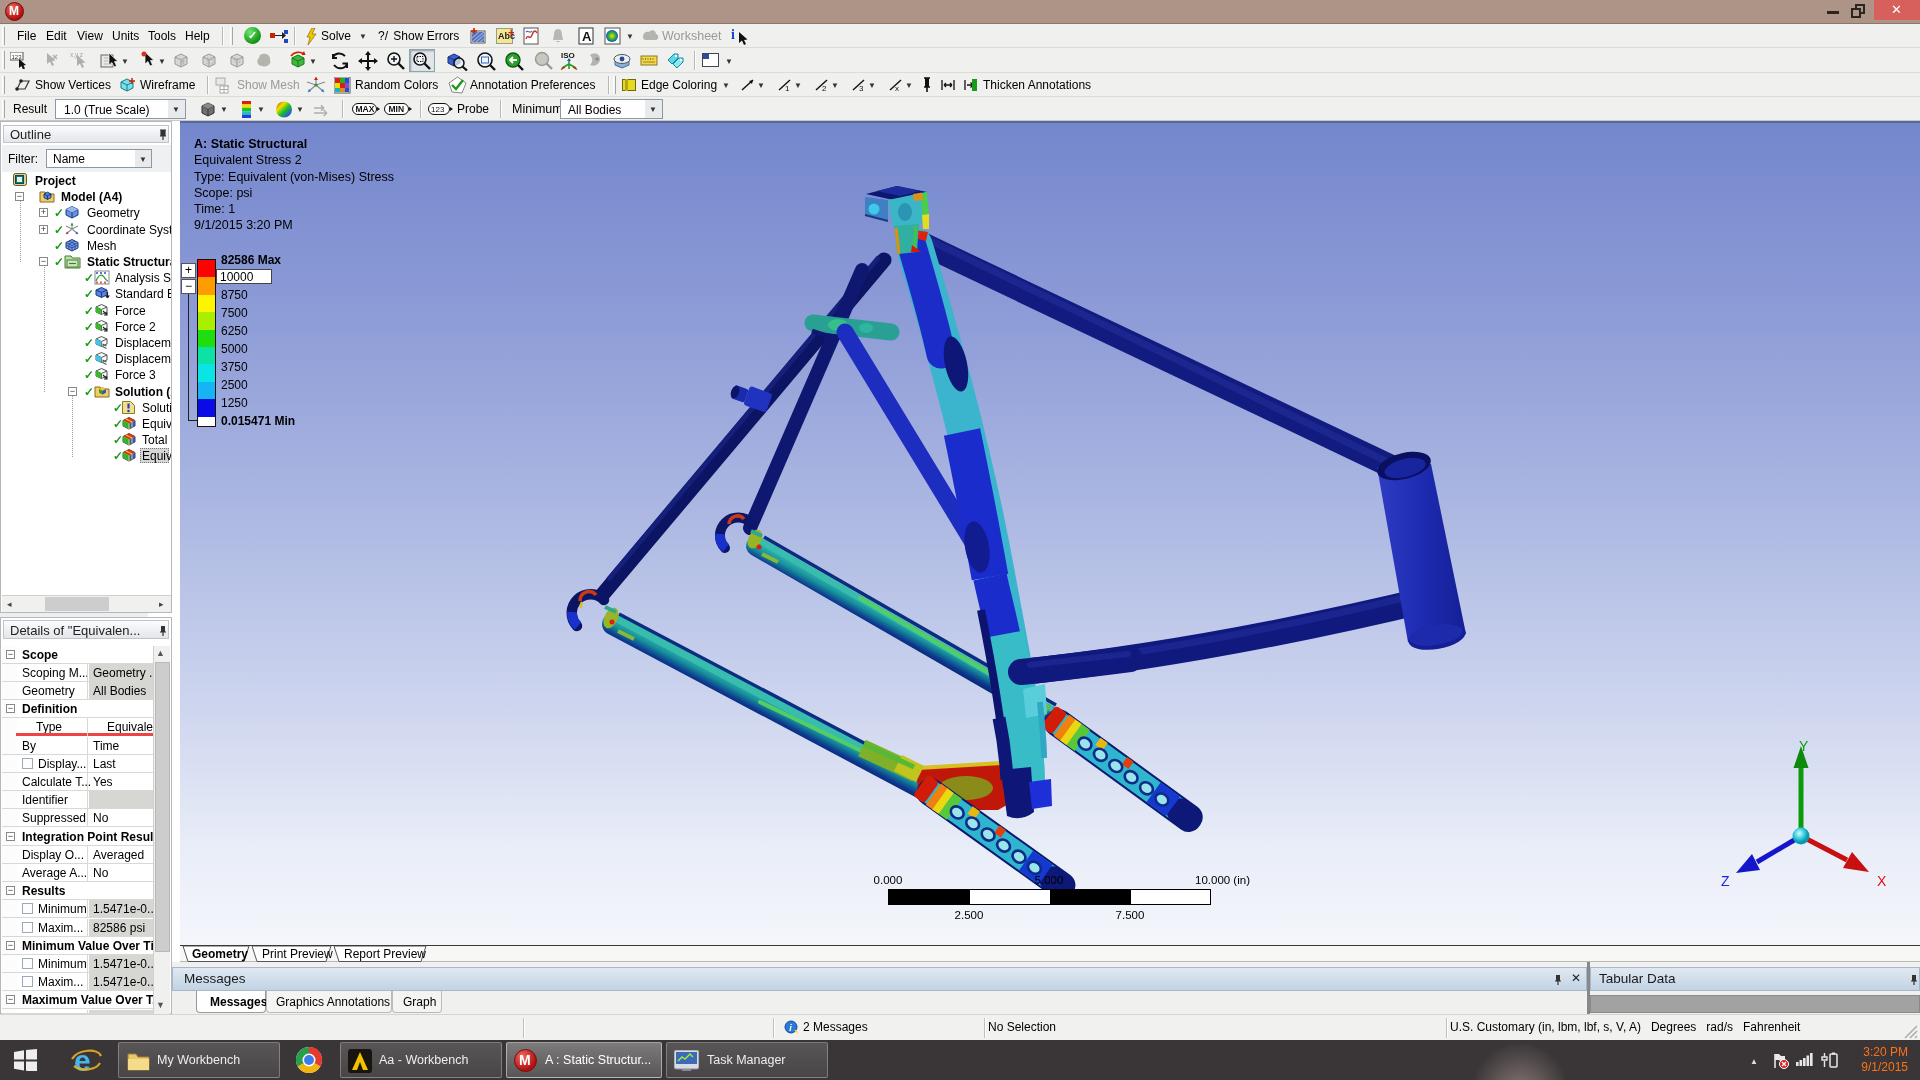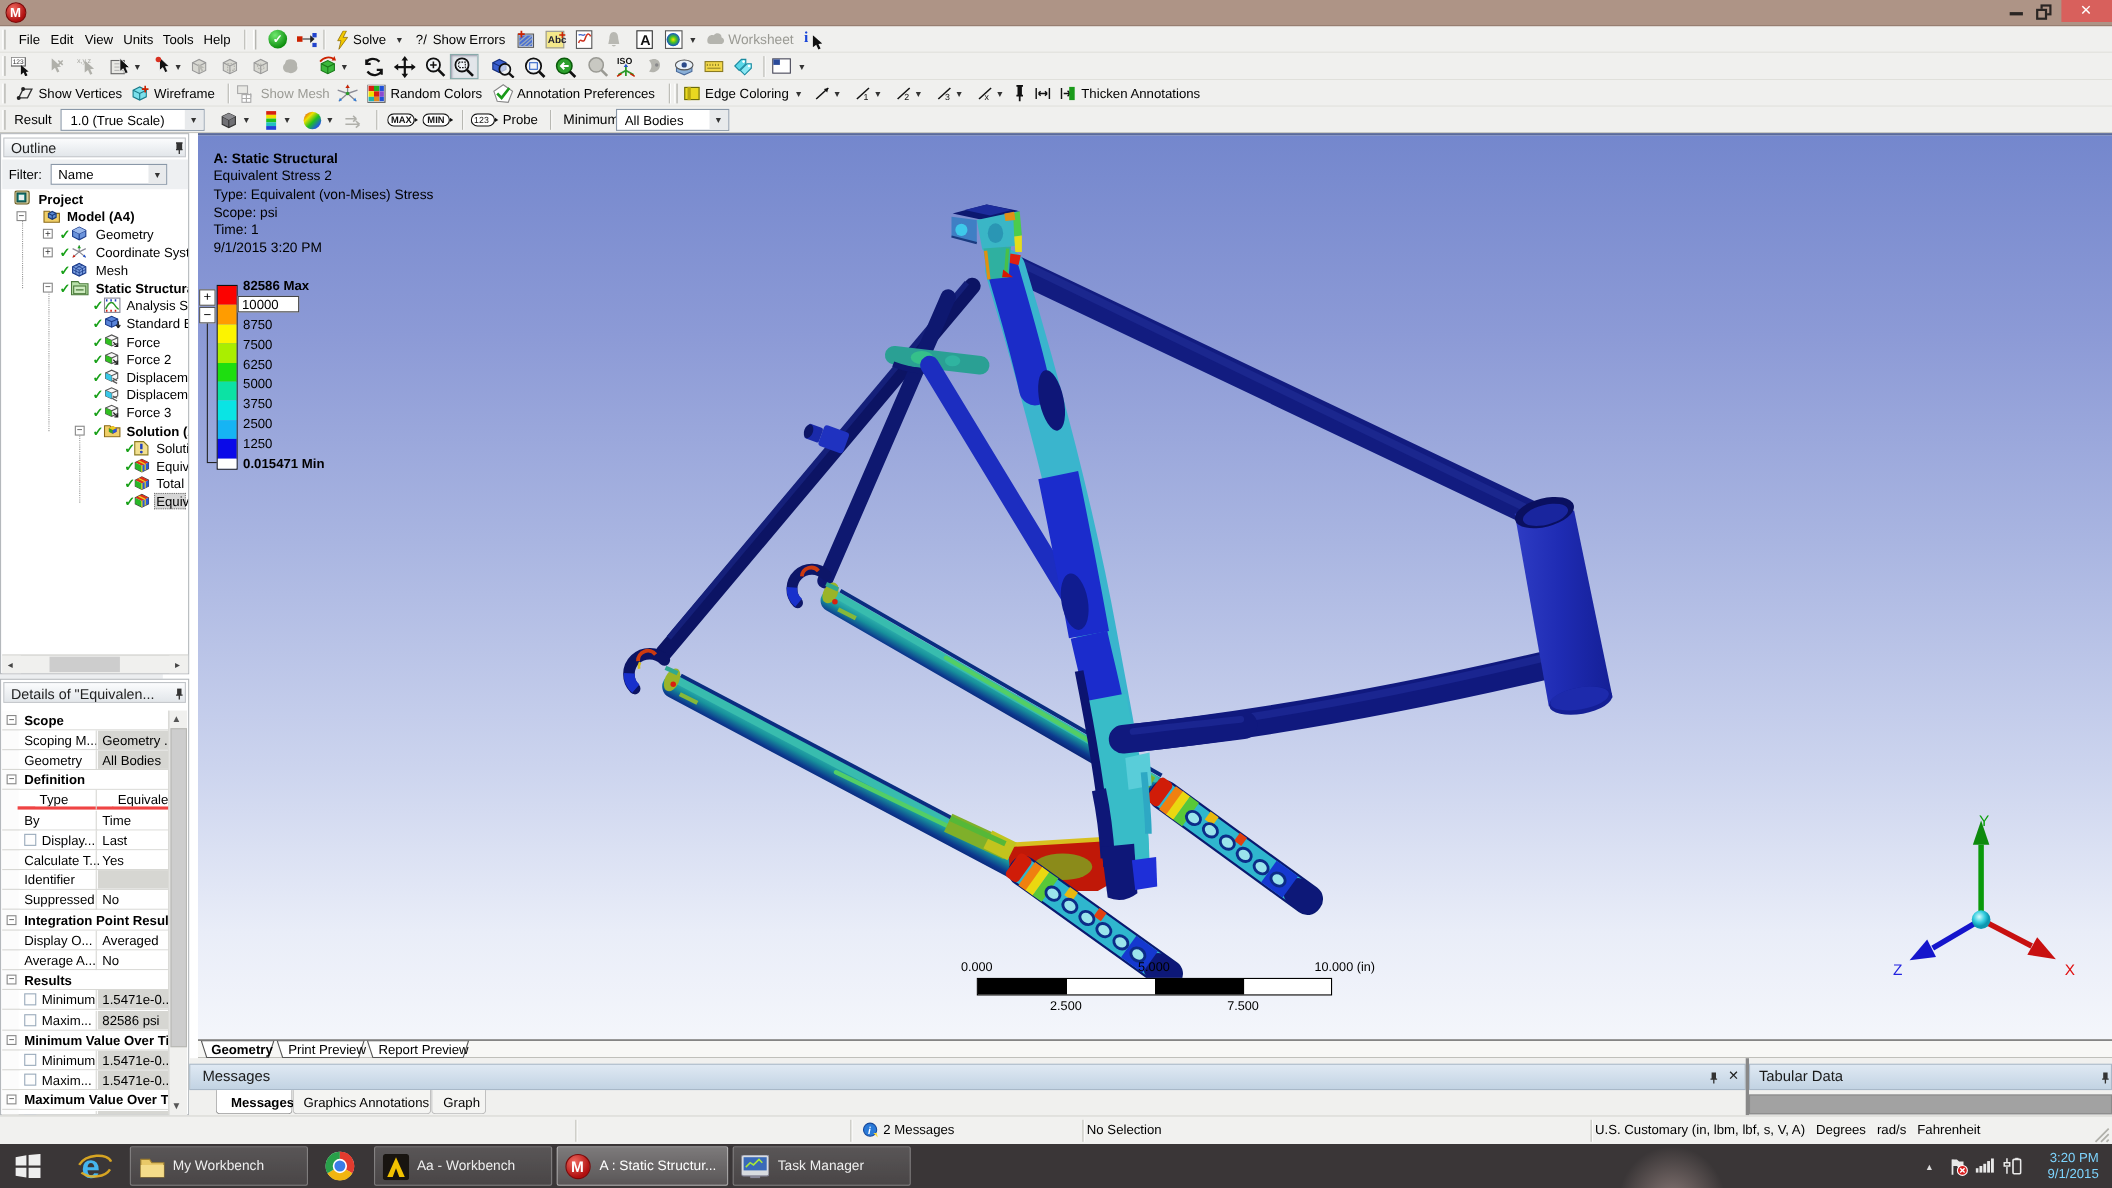--- a/index.html
+++ b/index.html
@@ -1091,14 +1091,14 @@
       <rect x="3.5" y="7" width="2.6" height="6" fill="#e8e8e8"></rect>
       <rect x="7" y="5" width="2.6" height="8" fill="#e8e8e8"></rect>
       <rect x="10.5" y="2.5" width="2.6" height="10.5" fill="#e8e8e8"></rect>
       <rect x="14" y="0" width="2.6" height="13" fill="#e8e8e8"></rect>
     </svg>
   <svg class="a" style="left:1821px;top:12px" width="17" height="17">
       <rect x="9" y="2" width="7" height="13" rx="1" fill="none" stroke="#e8e8e8" stroke-width="1.5"></rect>
       <rect x="11" y="0.5" width="3" height="2" fill="#e8e8e8"></rect>
       <path d="M3.5 1 v4 M3.5 9 v6 M1 5 h5 v3 h-5 Z" stroke="#e8e8e8" stroke-width="1.4" fill="none"></path>
     </svg>
-  <div class="a" style="left:1848px;top:5px;width:60px;text-align:right;color:#7dd3fc;font-size:12px;line-height:15px">3:20 PM<br>9/1/2015</div>
+  <div class="a" style="left:1848px;top:5px;width:60px;text-align:right;color:#f97316;font-size:12px;line-height:15px">3:20 PM<br>9/1/2015</div>
 </div>
 
 </body></html>

